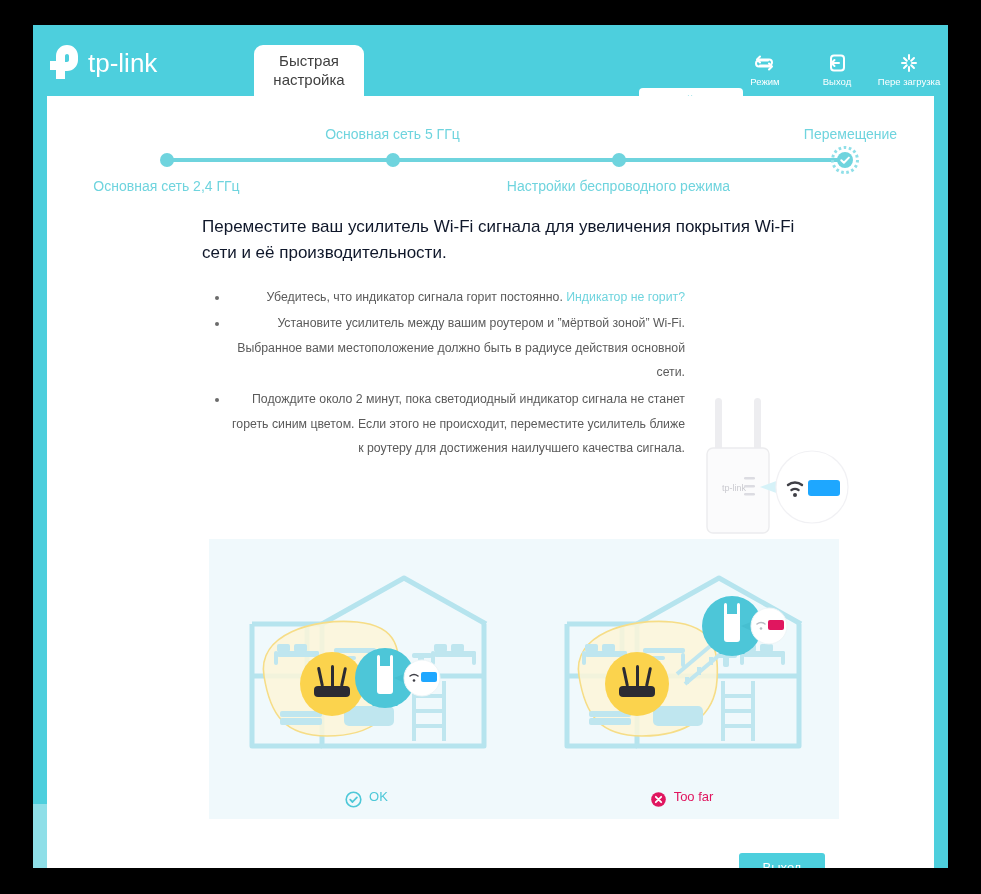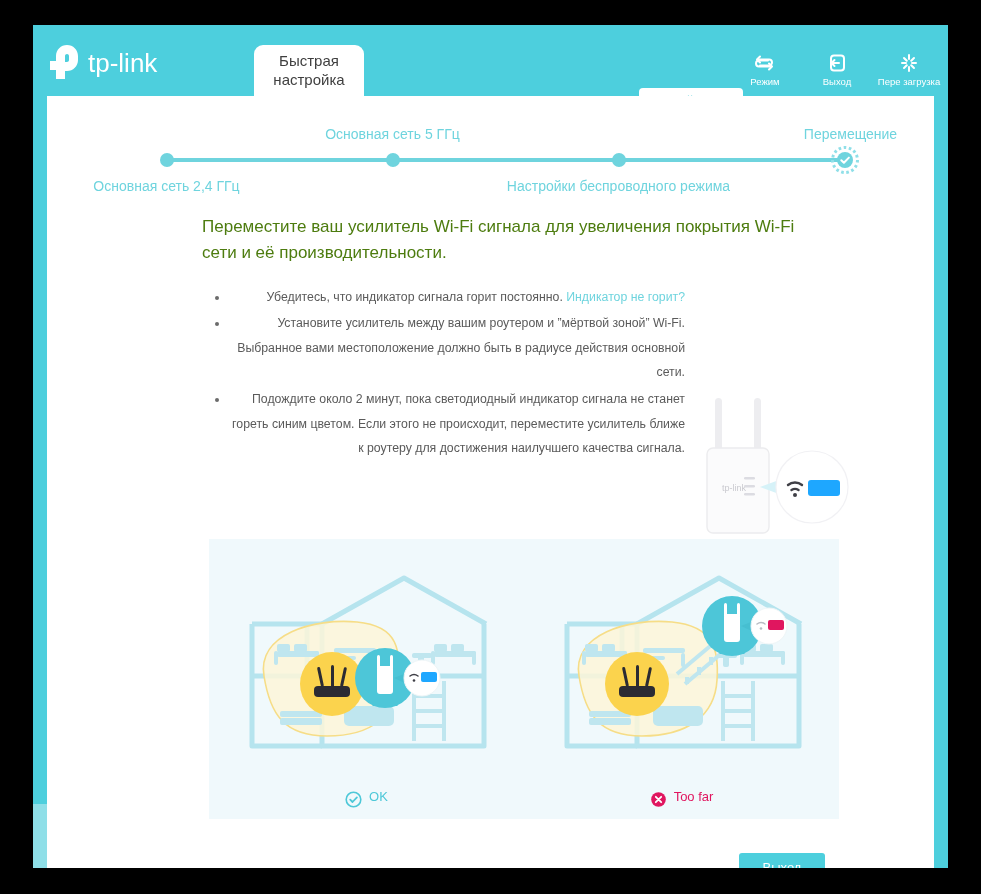--- a/index.html
+++ b/index.html
@@ -167,21 +167,21 @@
     transform: translateX(-50%);
   }
   .step-label.above { top: 30px; }
   .step-label.below { top: 82px; }
 
   .headline {
     margin: 28px 0 0 155px;
     width: 620px;
     font-size: 17px;
     line-height: 1.55;
-    color: #4d7c0f;
+    color: #0f172a;
     font-weight: normal;
   }
 
   ul.tips {
     margin: 18px 0 0 168px;
     padding: 0;
     list-style: none;
     width: 470px;
     text-align: right;
   }

